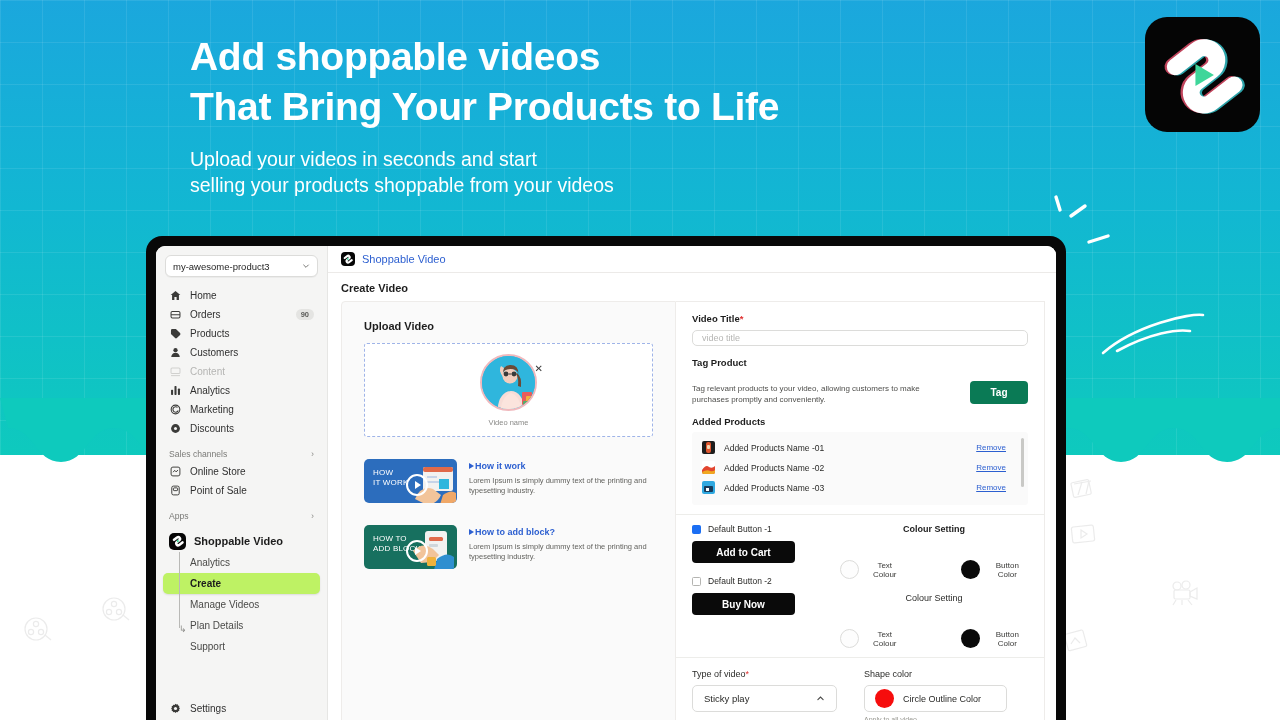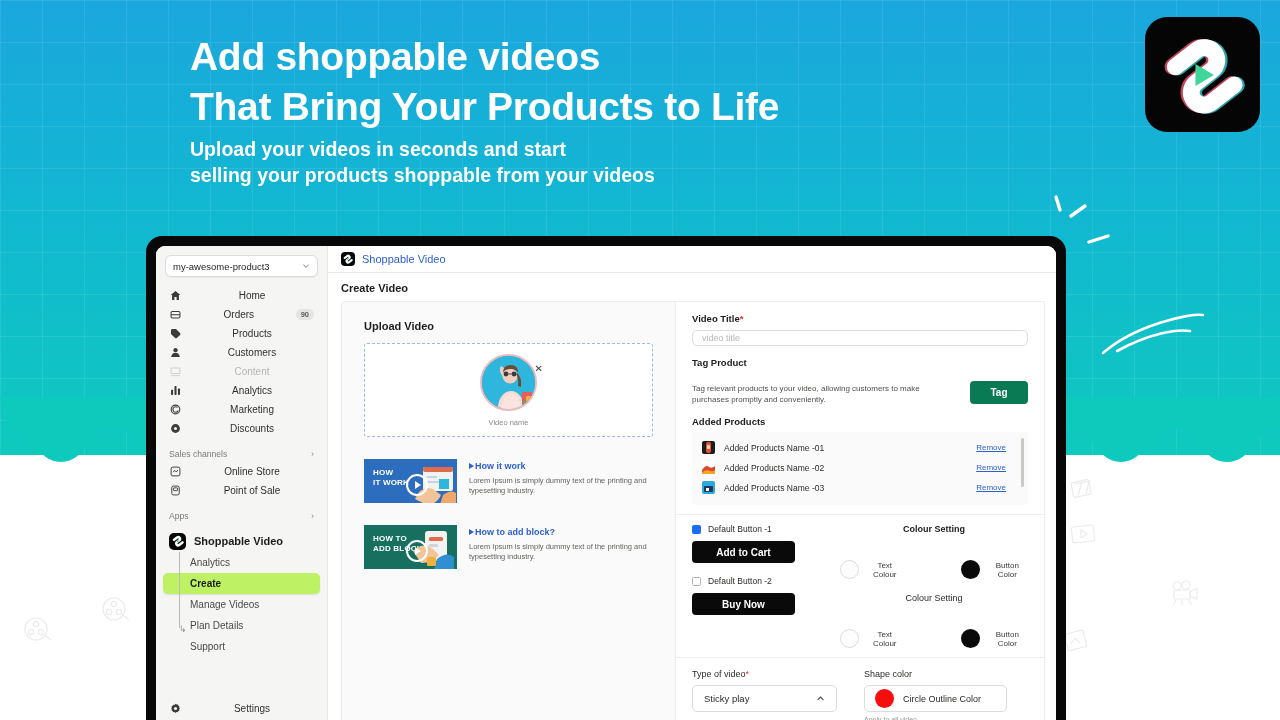--- a/index.html
+++ b/index.html
@@ -28,22 +28,22 @@
 
   .doodle { position:absolute; pointer-events:none; }
 
   
   #hero { position:absolute; left:190px; top:32px; width:720px; z-index:5; }
   #hero h1 {
     color:#fff; font-weight:bold; font-size:39px; line-height:50px;
     letter-spacing:-.3px; white-space:nowrap;
   }
   #hero .sub {
-    color:#fff; font-size:19.5px; line-height:26px; margin-top:4px;
-    font-weight:700;
+    color:#fff; font-size:19.5px; line-height:26px; margin-top:14px;
+    font-weight:400;
   }
 
   
   #logo-badge {
     position:absolute; left:1145px; top:17px; width:115px; height:115px;
     background:#050505; border-radius:22px; z-index:6;
     display:flex; align-items:center; justify-content:center;
   }
 
   
@@ -66,21 +66,21 @@
   #store-switcher {
     margin:0 9px 9px 9px; height:22px; background:#fff;
     border:1px solid #dcdcda; border-radius:6px;
     display:flex; align-items:center; justify-content:space-between;
     padding:0 7px; font-size:9.5px; color:#1f1f1f; font-weight:500;
     box-shadow:0 1px 0 rgba(0,0,0,.04);
   }
   .nav-item {
     display:flex; align-items:center; gap:8px;
     height:19px; margin:0 7px; padding:0 6px; border-radius:5px;
-    font-size:10px; color:#303030; font-weight:500;text-align:center;
+    font-size:10px; color:#303030; font-weight:500;
   }
   .nav-item .ico { width:13px; height:13px; flex:0 0 13px; display:flex; align-items:center; justify-content:center; }
   .nav-item .lbl { flex:1; }
   .nav-item.muted { color:#b5b5b3; }
   .nav-item.muted .ico { opacity:.4; }
   .badge-count {
     background:#e4e4e2; color:#5b5b58; font-size:7.5px; font-weight:600;
     border-radius:8px; padding:1px 5px;
   }
   .nav-section {
@@ -148,23 +148,23 @@
     width:57px; height:57px; border-radius:50%; border:2px solid #f0b9bd;
     overflow:hidden; position:relative; background:#2eb8e0;
   }
   #thumb-x {
     position:absolute; right:-6px; top:9px; font-size:10px; color:#3a3a3a; font-weight:500;
   }
   #video-name { margin-top:7px; font-size:7.5px; color:#8a8a88; }
 
   .help-row { display:flex; gap:12px; margin-top:22px; }
   .help-thumb {
-    width:93px; height:44px; flex:0 0 93px; border-radius:0;
+    width:93px; height:44px; flex:0 0 93px; border-radius:5px;
     position:relative; overflow:hidden;
-    font-size:8px; font-weight:700; color:#fff; line-height:10px;
+    font-size:8px; font-weight:400; color:#fff; line-height:10px;
     padding:9px 0 0 9px; letter-spacing:.2px;
   }
   .help-thumb.blue { background:#2c6dbd; }
   .help-thumb.green { background:#17705f; }
   .play-btn {
     position:absolute; left:42px; top:15px; width:22px; height:22px;
     border-radius:50%; border:2px solid #fff;
     display:flex; align-items:center; justify-content:center;
   }
   .play-tri {

